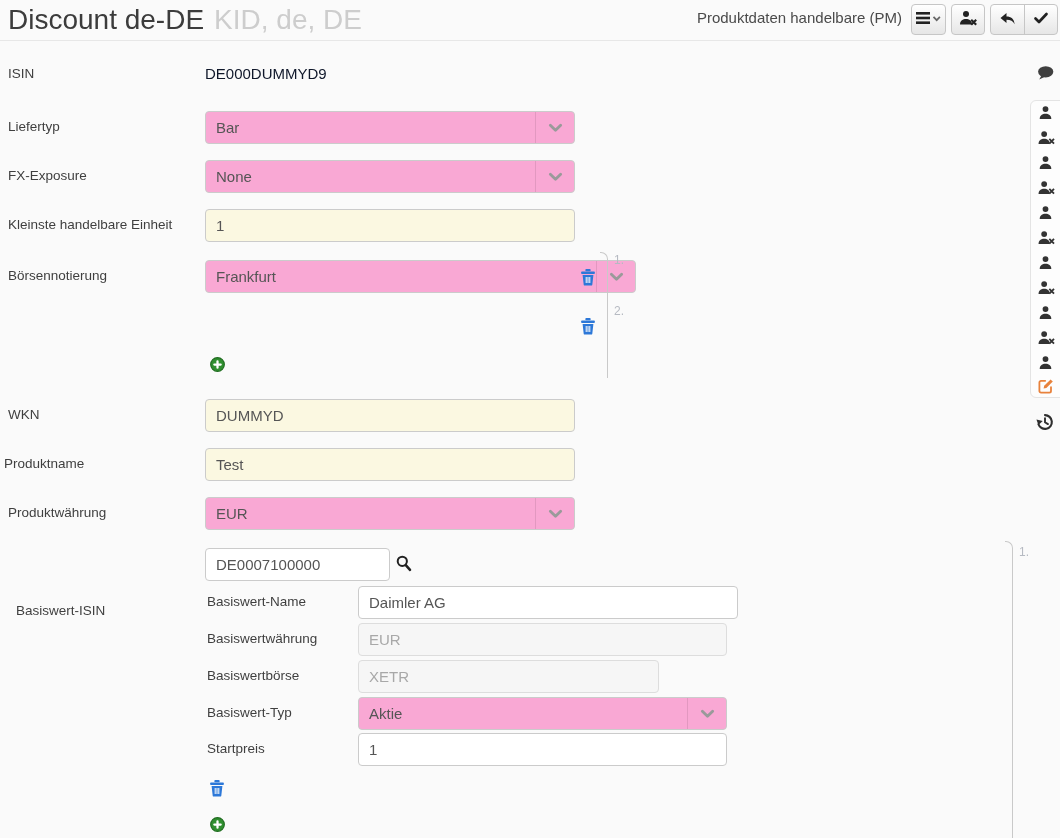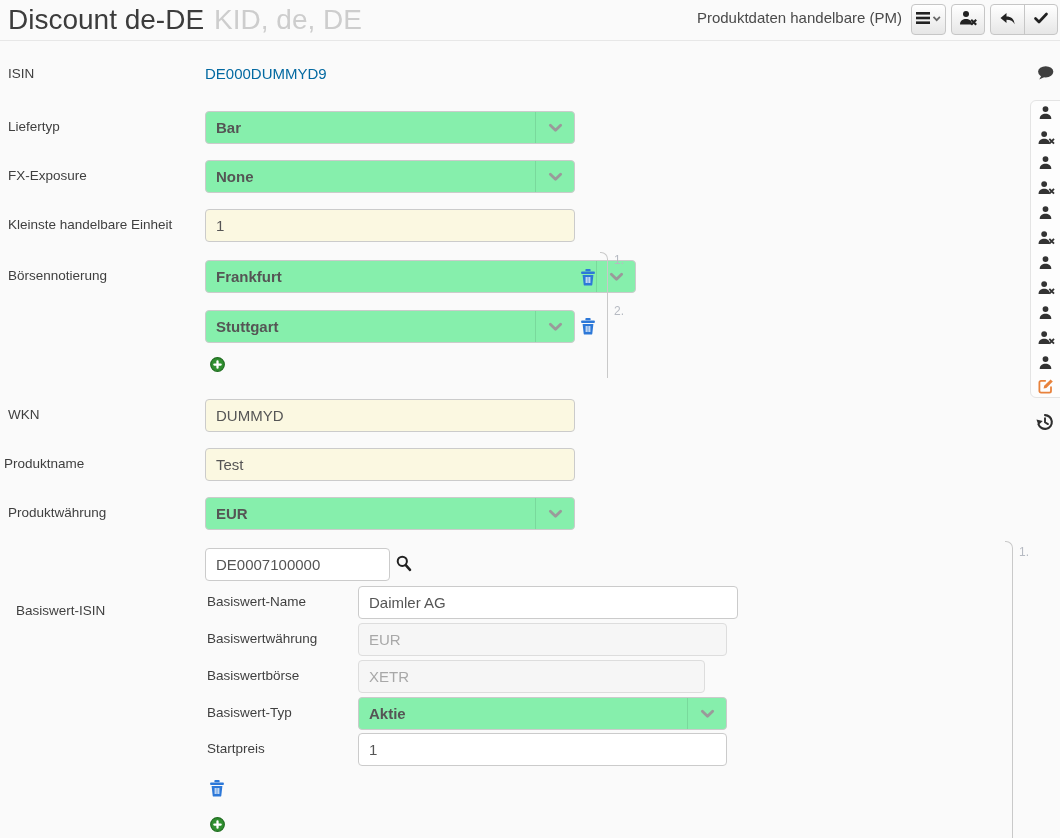--- a/index.html
+++ b/index.html
@@ -11,28 +11,28 @@
   .hdr-line{position:absolute;left:0;top:40px;width:1060px;height:1px;background:#e7e7e7;}
   .hdr-status{position:absolute;top:9px;right:158px;font-size:15px;color:#4a4a4a;white-space:nowrap;}
   .btn{position:absolute;top:4px;height:31px;box-sizing:border-box;border:1px solid #c6c6c6;border-radius:4px;
        background:linear-gradient(#ffffff,#e6e6e6);display:flex;align-items:center;justify-content:center;cursor:pointer;}
   .btn-group{position:absolute;top:4px;height:31px;box-sizing:border-box;border:1px solid #c6c6c6;border-radius:4px;
        background:linear-gradient(#ffffff,#e6e6e6);display:flex;}
   .btn-seg{width:33px;display:flex;align-items:center;justify-content:center;cursor:pointer;}
   .btn-seg + .btn-seg{border-left:1px solid #c6c6c6;}
   
   .lbl{position:absolute;font-size:13.5px;color:#3f3f3f;white-space:nowrap;}
-  .ro-val{position:absolute;font-size:15px;color:#0369a1;white-space:nowrap;}
+  .ro-val{position:absolute;font-size:15px;color:#0f172a;white-space:nowrap;}
   .inp{position:absolute;height:33px;box-sizing:border-box;border:1px solid #cbcbcb;border-radius:4px;
        background:#fff;font-size:15px;color:#555;padding:0 10px;outline:none;
        font-family:"Liberation Sans","DejaVu Sans",sans-serif;}
   .yellow{background:#fbf8e1;}
   .dis{background:#f6f6f6;border-color:#ddd;color:#a8a8a8;}
   .sel{position:absolute;height:33px;box-sizing:border-box;border:1px solid #cbcbcb;border-radius:4px;
-       background:#86efac;display:flex;align-items:center;cursor:pointer;font-weight:bold;}
+       background:#f9a8d4;display:flex;align-items:center;cursor:pointer;}
   .sel-text{flex:1;font-size:15px;color:#555;padding:0 10px;white-space:nowrap;overflow:hidden;}
   .sel-btn{width:38px;height:100%;display:flex;align-items:center;justify-content:center;
        border-left:1px solid rgba(0,0,0,0.09);}
   .icon{position:absolute;display:flex;align-items:center;justify-content:center;}
   .bracket{position:absolute;width:8px;box-sizing:border-box;border-right:1px solid #c9c9c9;
        border-top:1px solid #c9c9c9;border-top-right-radius:7px;}
   .idx{position:absolute;font-size:12px;color:#b6bac2;}
   .panel{position:absolute;left:1030px;top:100px;width:40px;height:298px;box-sizing:border-box;
        background:#fdfdfd;border:1px solid #e4e4e4;border-radius:6px;}
 </style>
@@ -123,28 +123,20 @@
     <svg width="14" height="17" viewBox="0 0 14 17">
         <g fill="#2d78d8">
           <rect x="4.3" y="0" width="5.4" height="2.2" rx="1"></rect>
           <rect x="0.2" y="2.6" width="13.6" height="2.3" rx="0.6"></rect>
           <path d="M1.6 6 L2.7 15.7 Q2.8 16.6 3.7 16.6 H10.3 Q11.2 16.6 11.3 15.7 L12.4 6 Z"></path>
         </g>
         <path d="M5.2 8 v6 M7 8 v6 M8.8 8 v6" stroke="#fff" stroke-width="1"></path>
       </svg>
   </span>
 
-  <div class="sel" style="left:205px;top:310px;width:370px;">
-    <span class="sel-text">Stuttgart</span>
-    <span class="sel-btn">
-        <svg width="15" height="10" viewBox="0 0 16 10">
-          <path d="M2.5 2 L8 7.5 L13.5 2" stroke="#9a9a9a" stroke-width="3" fill="none" stroke-linecap="round" stroke-linejoin="round"></path>
-        </svg>
-      </span>
-  </div>
   <span class="icon" style="left:581px;top:318px;">
     <svg width="14" height="17" viewBox="0 0 14 17">
         <g fill="#2d78d8">
           <rect x="4.3" y="0" width="5.4" height="2.2" rx="1"></rect>
           <rect x="0.2" y="2.6" width="13.6" height="2.3" rx="0.6"></rect>
           <path d="M1.6 6 L2.7 15.7 Q2.8 16.6 3.7 16.6 H10.3 Q11.2 16.6 11.3 15.7 L12.4 6 Z"></path>
         </g>
         <path d="M5.2 8 v6 M7 8 v6 M8.8 8 v6" stroke="#fff" stroke-width="1"></path>
       </svg>
   </span>
@@ -185,21 +177,21 @@
       </svg>
   </span>
 
   <div class="lbl" style="left:207px;top:594px;">Basiswert-Name</div>
   <input class="inp" style="left: 358px; top: 586px; width: 380px;" value="Daimler AG">
 
   <div class="lbl" style="left:207px;top:631px;">Basiswertwährung</div>
   <input class="inp dis" style="left: 358px; top: 623px; width: 369px;" disabled="" value="EUR">
 
   <div class="lbl" style="left:207px;top:668px;">Basiswertbörse</div>
-  <input class="inp dis" style="left: 358px; top: 660px; width: 347px;" disabled="" value="XETR">
+  <input class="inp dis" style="left: 358px; top: 660px; width: 301px;" disabled="" value="XETR">
 
   <div class="lbl" style="left:207px;top:705px;">Basiswert-Typ</div>
   <div class="sel" style="left:358px;top:697px;width:369px;">
     <span class="sel-text">Aktie</span>
     <span class="sel-btn">
         <svg width="15" height="10" viewBox="0 0 16 10">
           <path d="M2.5 2 L8 7.5 L13.5 2" stroke="#9a9a9a" stroke-width="3" fill="none" stroke-linecap="round" stroke-linejoin="round"></path>
         </svg>
       </span>
   </div>

